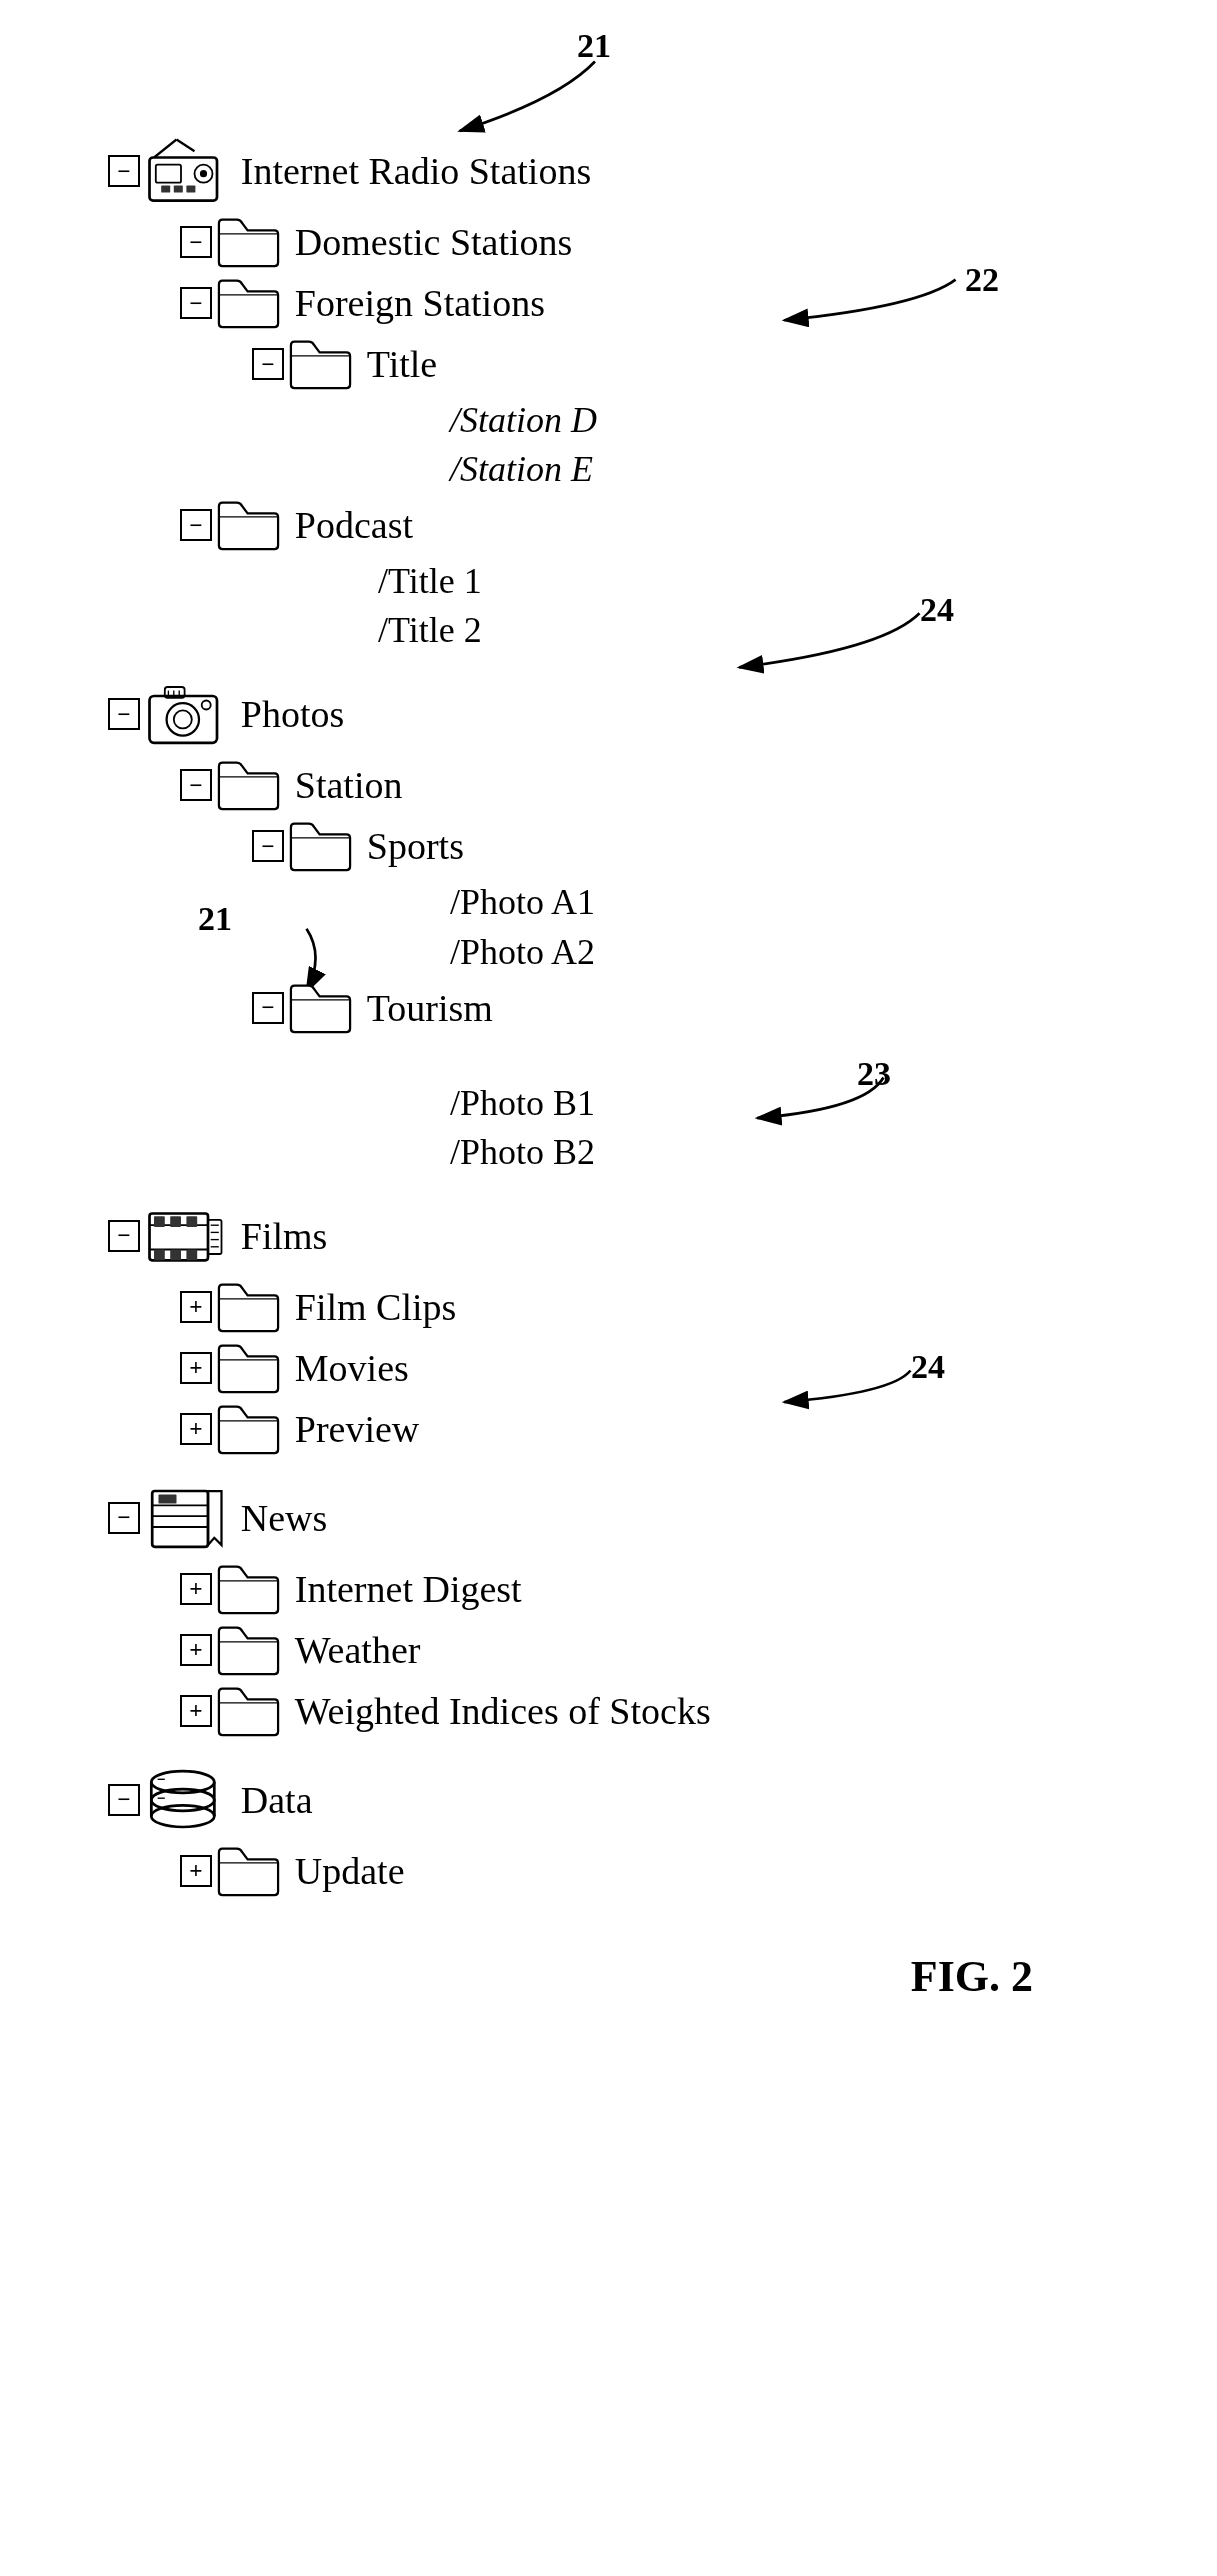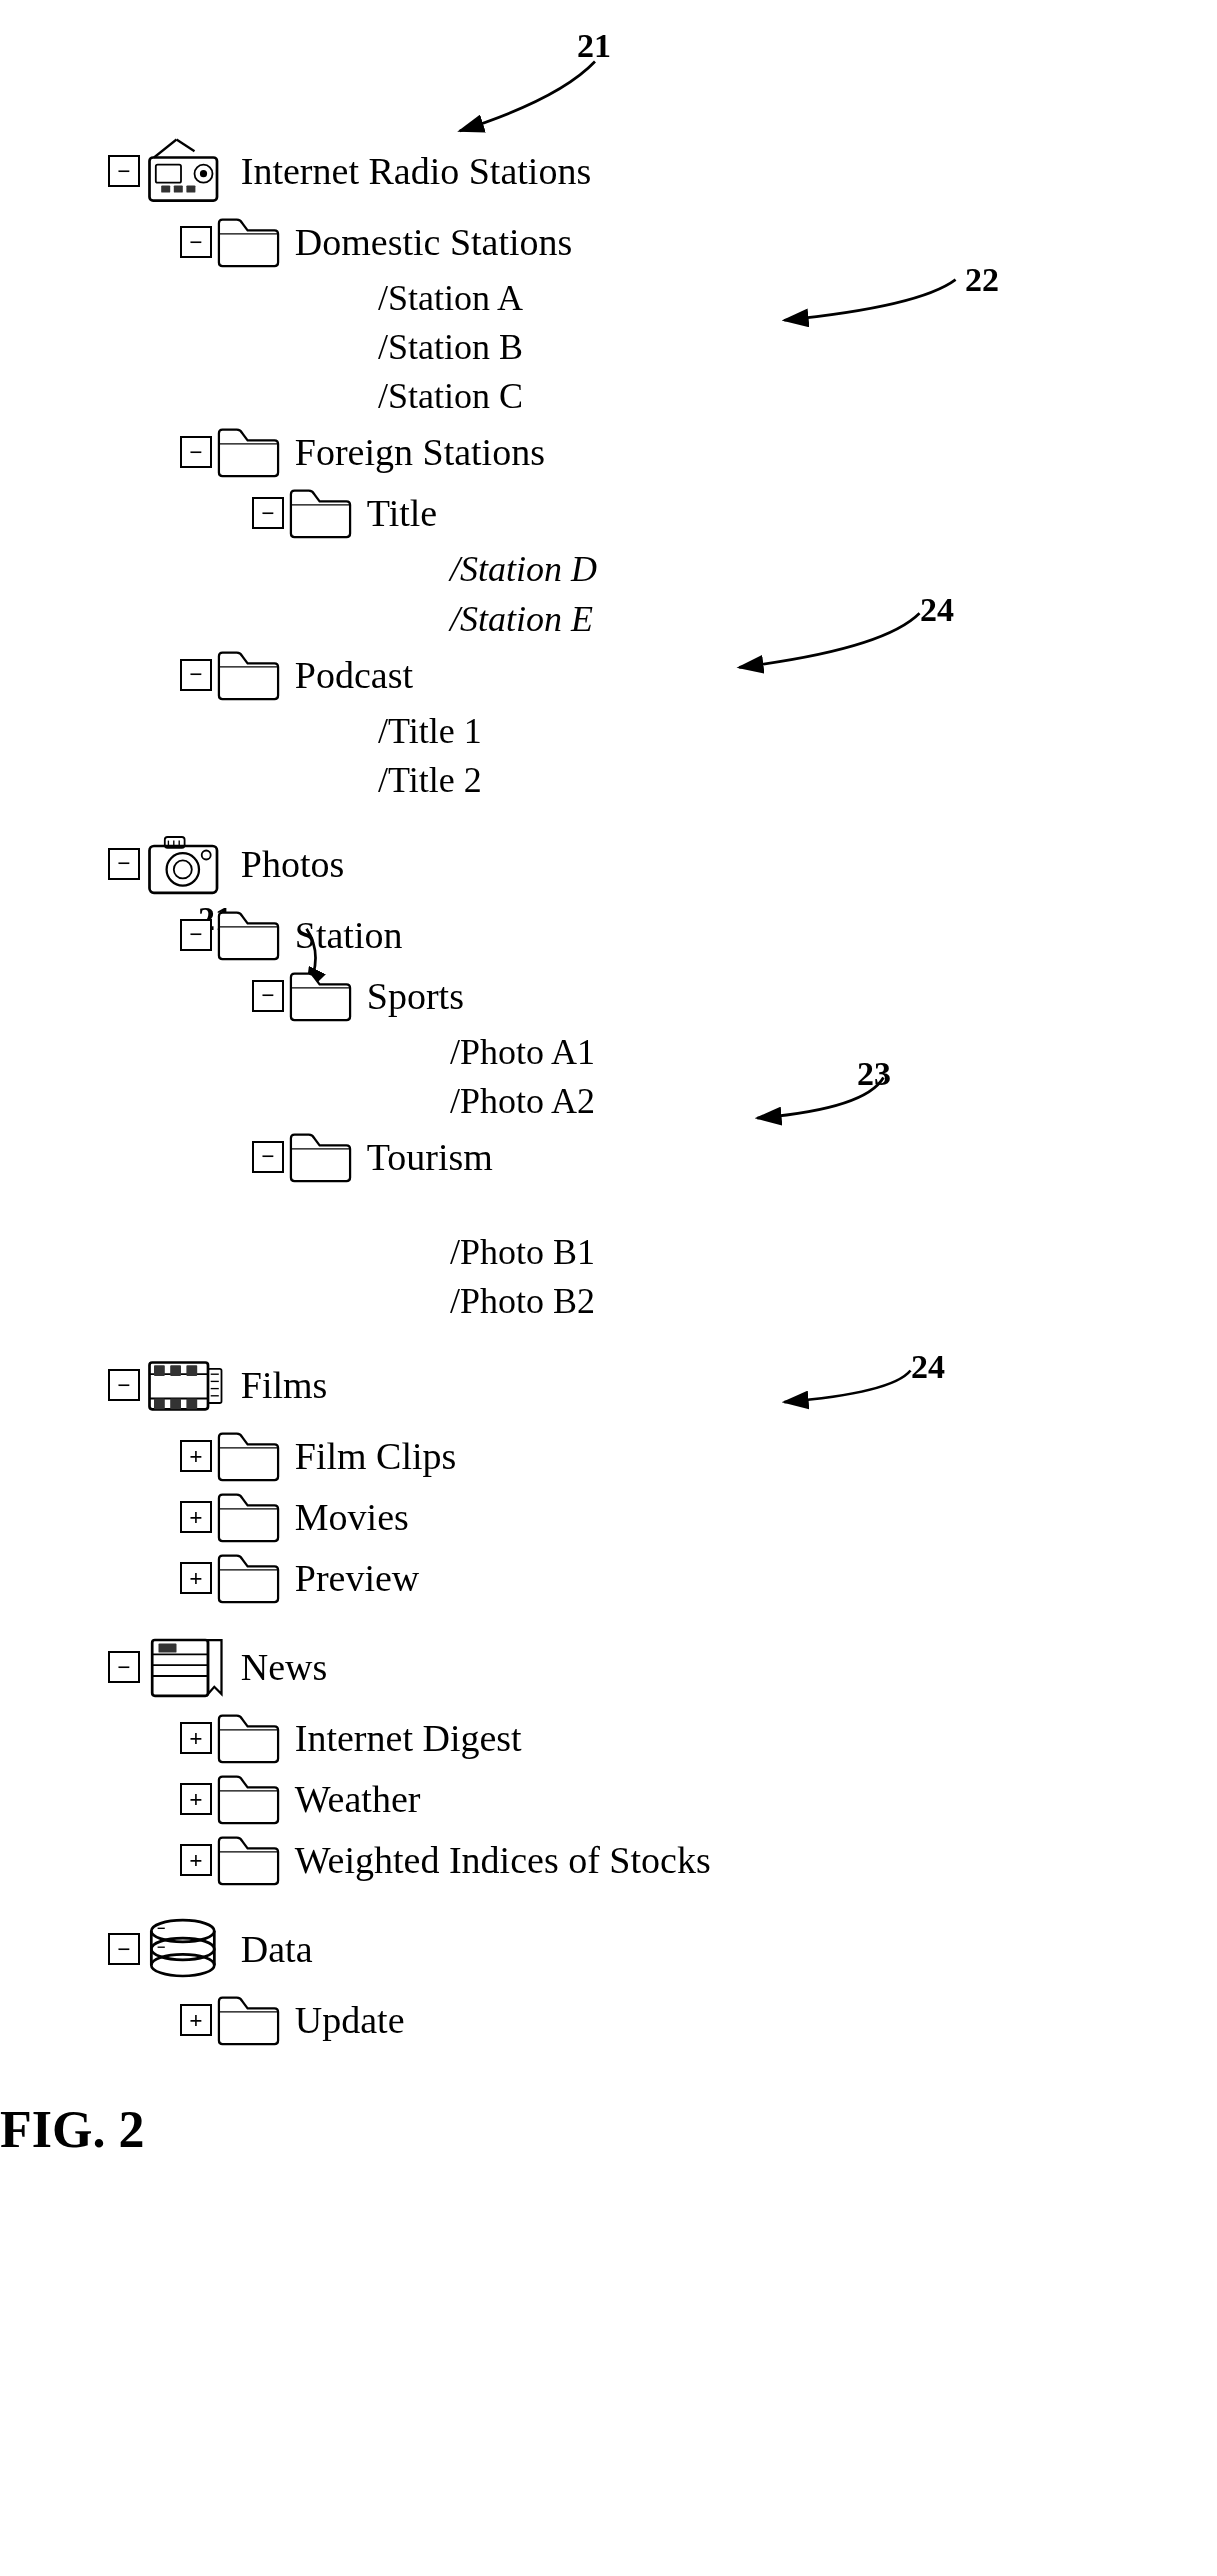--- a/index.html
+++ b/index.html
@@ -91,22 +91,22 @@
     }
 
     
     .arrow-svg {
       position: absolute;
       pointer-events: none;
     }
 
     
     .fig-caption {
-      text-align: left;
-      font-size: 52px;
+      text-align: right;
+      font-size: 44px;
       font-weight: bold;
       margin-top: 54px;
       padding-bottom: 36px;
     }
   </style>
 </head>
 <body>
 
 <div class="diagram-container">
 
@@ -175,25 +175,20 @@
           <div class="tree-node">
             <div class="expand-box">−</div>
             <div class="folder-icon">
               <svg viewBox="0 0 70 58" xmlns="http://www.w3.org/2000/svg">
                 <path d="M2,12 L2,52 Q2,56 6,56 L64,56 Q68,56 68,52 L68,20 Q68,16 64,16 L34,16 L28,8 Q26,4 22,4 L6,4 Q2,4 2,8 Z" fill="#fff" stroke="#000" stroke-width="2.5"></path>
                 <path d="M2,20 L68,20" stroke="#000" stroke-width="1.5" fill="none"></path>
               </svg>
             </div>
             <span class="node-label">Domestic Stations</span>
           </div>
-          <div style="margin-left:144px;">
-            <div class="leaf-item">/Station A</div>
-            <div class="leaf-item">/Station B</div>
-            <div class="leaf-item">/Station C</div>
-          </div>
         </div>
 
         <div>
           <div class="tree-node">
             <div class="expand-box">−</div>
             <div class="folder-icon">
               <svg viewBox="0 0 70 58" xmlns="http://www.w3.org/2000/svg">
                 <path d="M2,12 L2,52 Q2,56 6,56 L64,56 Q68,56 68,52 L68,20 Q68,16 64,16 L34,16 L28,8 Q26,4 22,4 L6,4 Q2,4 2,8 Z" fill="#fff" stroke="#000" stroke-width="2.5"></path>
                 <path d="M2,20 L68,20" stroke="#000" stroke-width="1.5" fill="none"></path>
               </svg>

